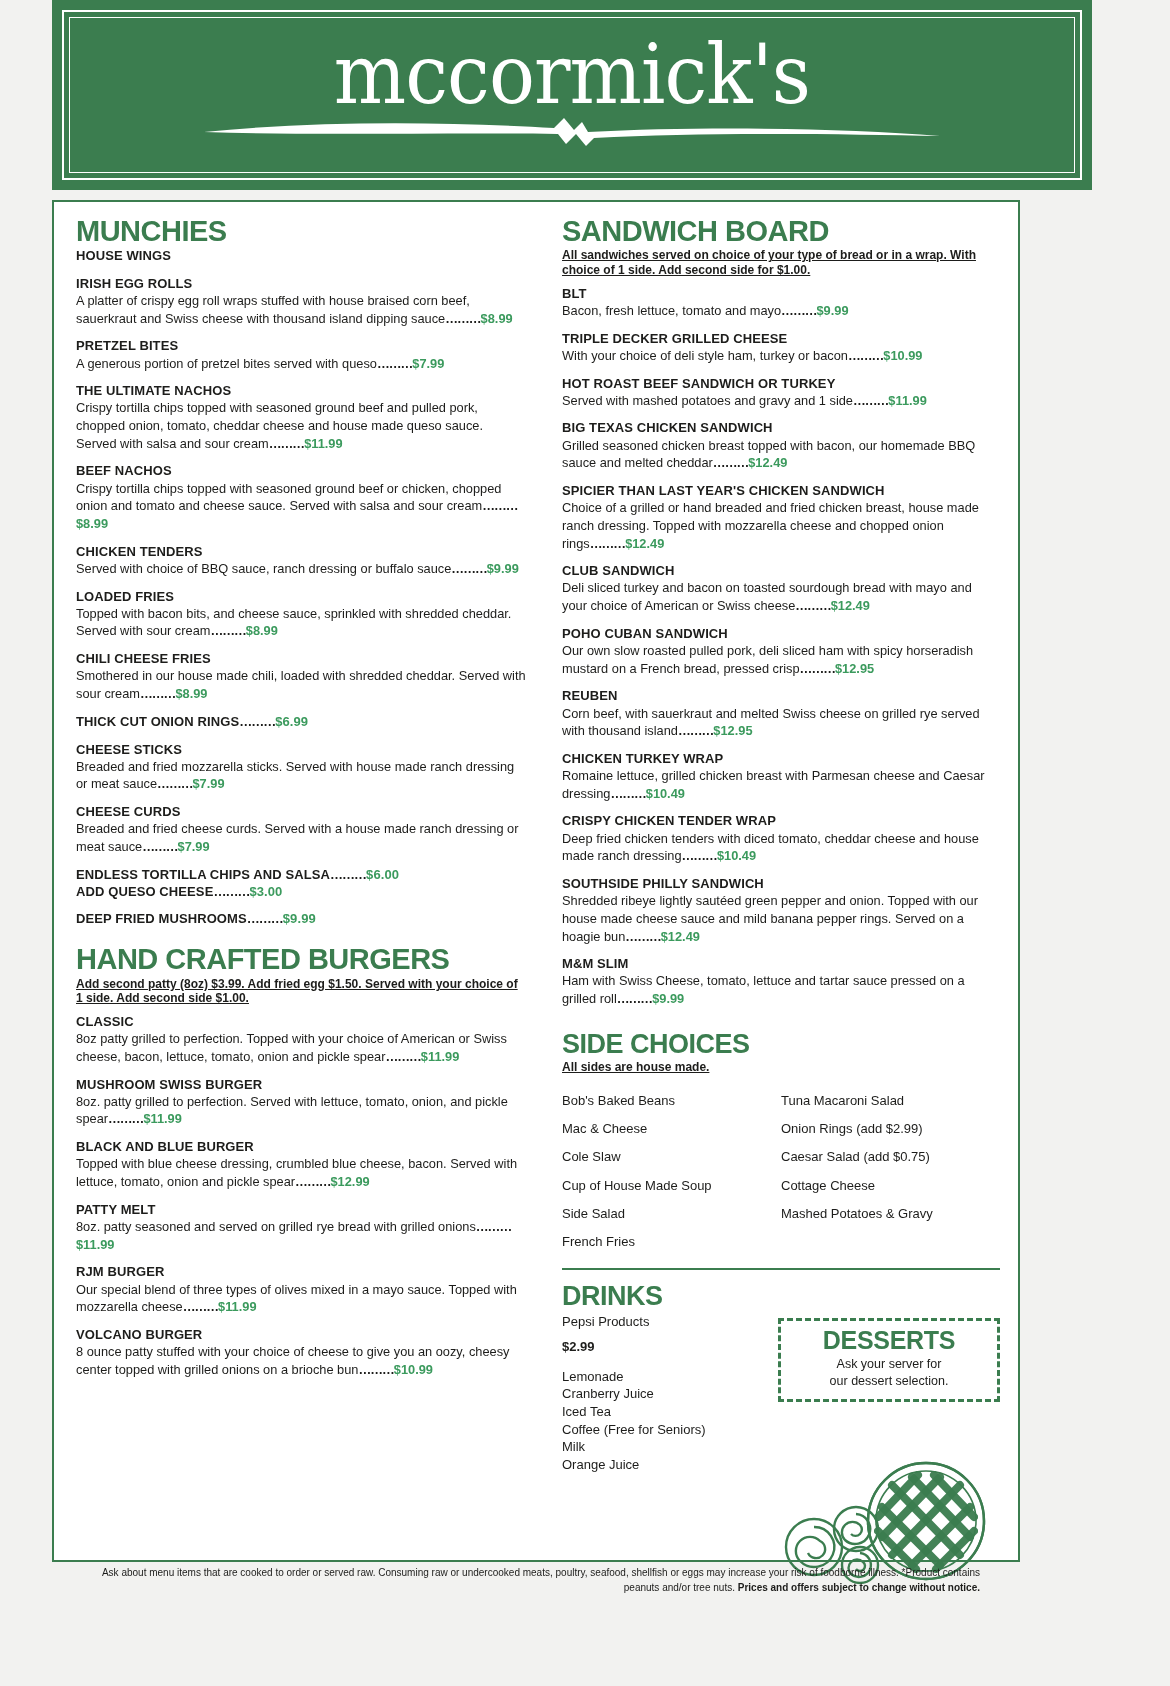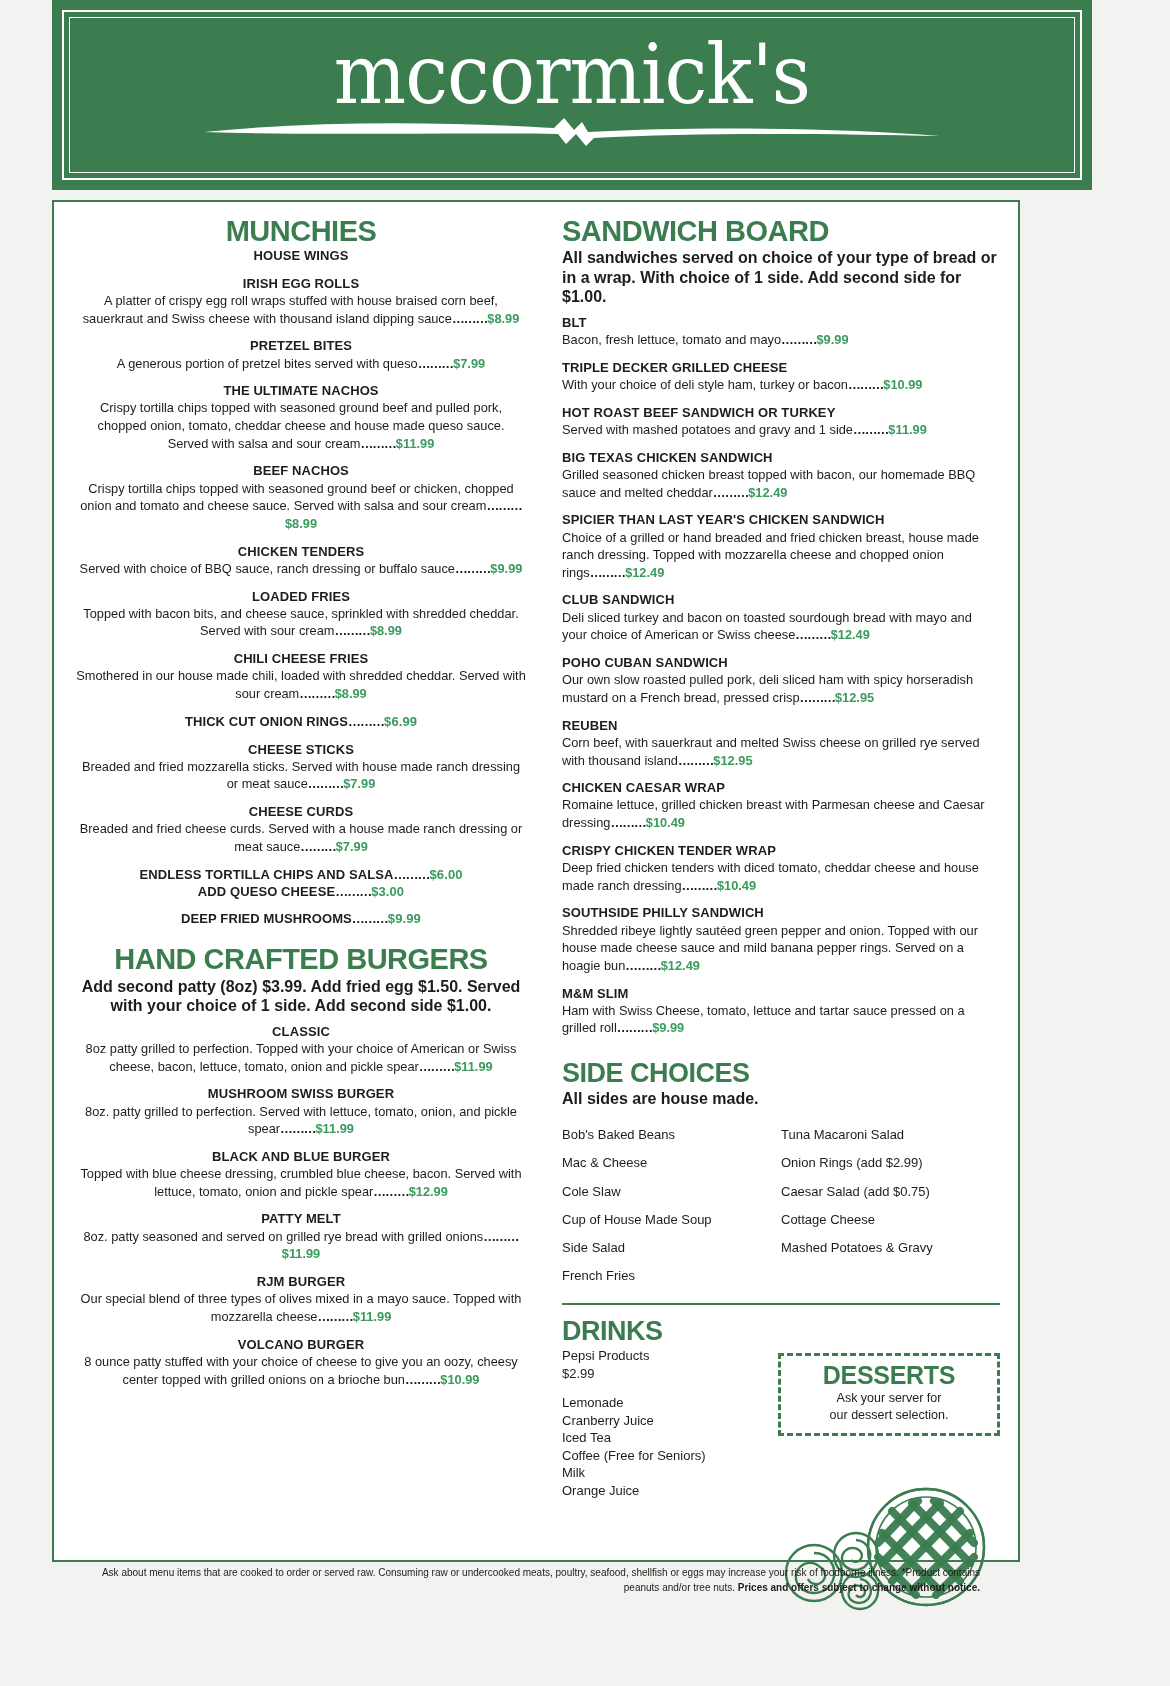--- a/index.html
+++ b/index.html
@@ -46,39 +46,40 @@
     background: #ffffff;
     border: 2px solid #3b7d4f;
     display: flex;
     flex-direction: column;
   }
   .cols {
     display: flex;
     flex: 1;
     padding: 14px 18px 0 22px;
   }
-  .col-left { width: 500px; padding-right: 20px; text-align: center; }
+  .col-left { width: 500px; padding-right: 20px; }
   .col-right { flex: 1; padding-left: 16px; }
 
   
   h2.section {
     color: #3b7d4f;
     font-size: 29px;
     font-weight: bold;
     letter-spacing: -0.5px;
     line-height: 1.05;
     margin-bottom: 2px;
   }
   h2.section.small { font-size: 27px; }
   .section-note {
-    font-size: 16px;
+    font-size: 12px;
     font-weight: bold;
     color: #1d1d1b;
     line-height: 1.22;
     margin-bottom: 8px;
+    text-decoration: underline;
   }
   .item { margin-bottom: 11px; }
   .item-name {
     font-size: 13px;
     font-weight: bold;
     color: #1d1d1b;
     letter-spacing: 0.1px;
     line-height: 1.25;
   }
   .item-desc {
@@ -106,21 +107,21 @@
   }
   .divider {
     border-top: 2px solid #3b7d4f;
     margin: 18px 0 12px 0;
   }
 
   
   .bottom-row { display: flex; position: relative; }
   .drinks-col { width: 190px; }
   .drinks-col .line { font-size: 13px; color: #1d1d1b; line-height: 1.35; }
-  .drinks-col .bold { font-weight: normal; }
+  .drinks-col .bold { font-weight: bold; margin-top: 8px; }
   .gap { height: 12px; }
 
   .dessert-wrap { flex: 1; position: relative; padding-left: 18px; margin-top: 36px; }
   .dessert-box {
     border: 3px dashed #3b7d4f;
     padding: 6px 10px 10px 10px;
     text-align: center;
     width: 222px;
     margin-left: 8px;
   }
@@ -298,21 +299,21 @@
             </div>
             <div class="item">
               <div class="item-name">POHO CUBAN SANDWICH</div>
               <div class="item-desc"><span>Our own slow roasted pulled pork, deli sliced ham with spicy horseradish mustard on a French bread, pressed crisp</span><span class="dots">………</span><span class="price">$12.95</span></div>
             </div>
             <div class="item">
               <div class="item-name">REUBEN</div>
               <div class="item-desc"><span>Corn beef, with sauerkraut and melted Swiss cheese on grilled rye served with thousand island</span><span class="dots">………</span><span class="price">$12.95</span></div>
             </div>
             <div class="item">
-              <div class="item-name">CHICKEN CAESAR WRAP</div>
+              <div class="item-name">CHICKEN TURKEY WRAP</div>
               <div class="item-desc"><span>Romaine lettuce, grilled chicken breast with Parmesan cheese and Caesar dressing</span><span class="dots">………</span><span class="price">$10.49</span></div>
             </div>
             <div class="item">
               <div class="item-name">CRISPY CHICKEN TENDER WRAP</div>
               <div class="item-desc"><span>Deep fried chicken tenders with diced tomato, cheddar cheese and house made ranch dressing</span><span class="dots">………</span><span class="price">$10.49</span></div>
             </div>
             <div class="item">
               <div class="item-name">SOUTHSIDE PHILLY SANDWICH</div>
               <div class="item-desc"><span>Shredded ribeye lightly sautéed green pepper and onion. Topped with our house made cheese sauce and mild banana pepper rings. Served on a hoagie bun</span><span class="dots">………</span><span class="price">$12.49</span></div>
             </div>

